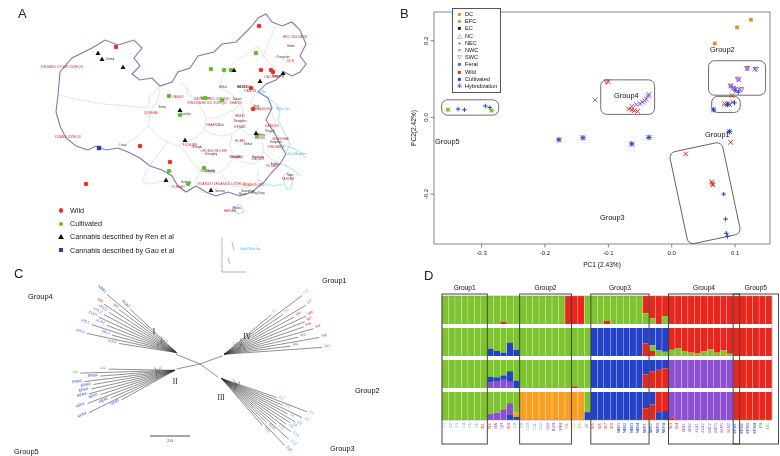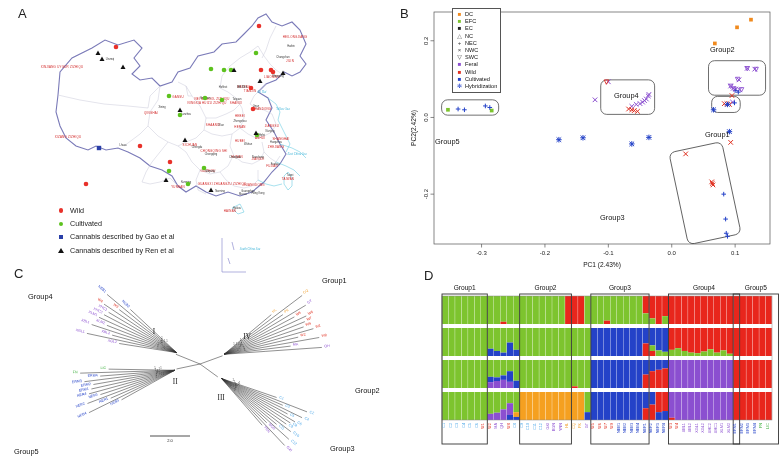--- a/index.html
+++ b/index.html
@@ -199,29 +199,29 @@
       <span class="lbl">Wild</span>
     </div>
     <div class="row">
       <span class="sym">
           <i class="dotG"></i>
         </span>
       <span class="lbl">Cultivated</span>
     </div>
     <div class="row">
       <span class="sym">
+          <i class="triK"></i>
+        </span>
+      <span class="lbl">Cannabis described by Ren et al</span>
+    </div>
+    <div class="row">
+      <span class="sym">
           <i class="sqB"></i>
         </span>
       <span class="lbl">Cannabis described by Gao et al</span>
-    </div>
-    <div class="row">
-      <span class="sym">
-          <i class="triK"></i>
-        </span>
-      <span class="lbl">Cannabis described by Ren et al</span>
     </div>
   </div>
 </div>
 
 <div class="panel" id="panelB">
   <div class="panel-letter" style="left:8px;top:6px;">B</div>
   <svg id="pcasvg" width="388" height="276" viewBox="0 0 388 276">
     <g id="pca-axes">
         <rect x="42" y="12" width="336" height="232" fill="none" stroke="#555" stroke-width="0.7"></rect>
         <line x1="89.54716981132077" y1="244" x2="89.54716981132077" y2="247.5" stroke="#555" stroke-width="0.7"></line>

